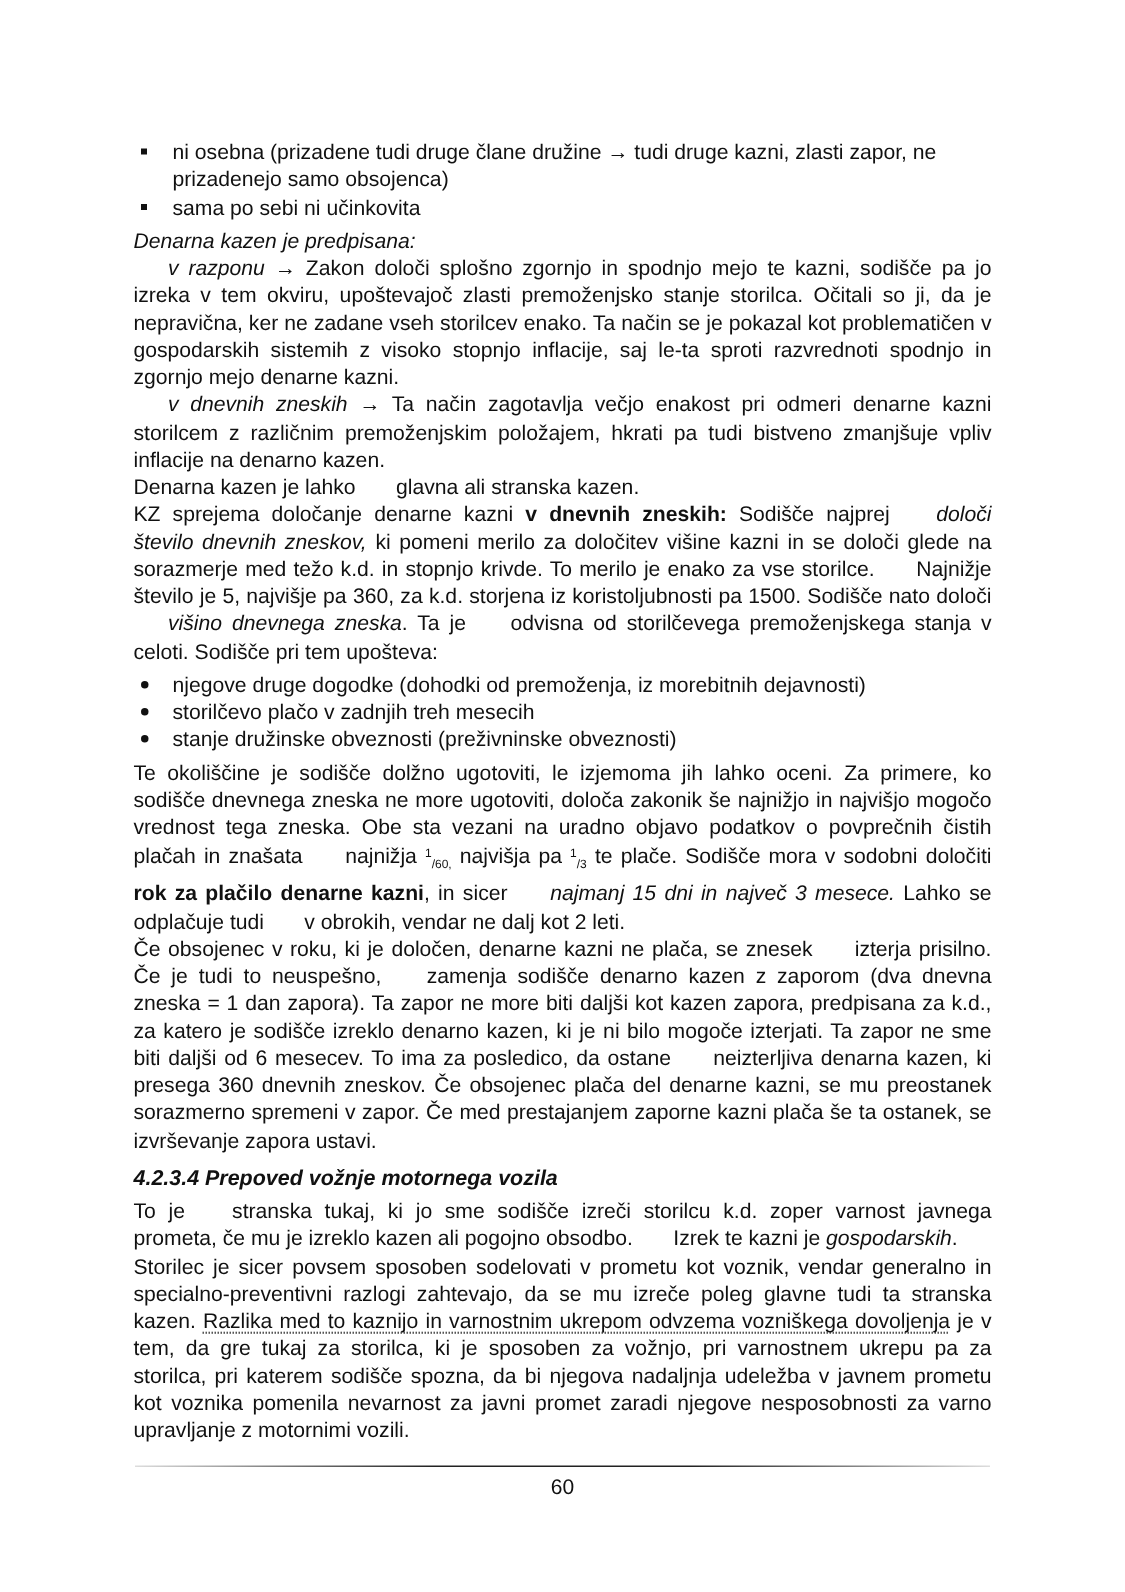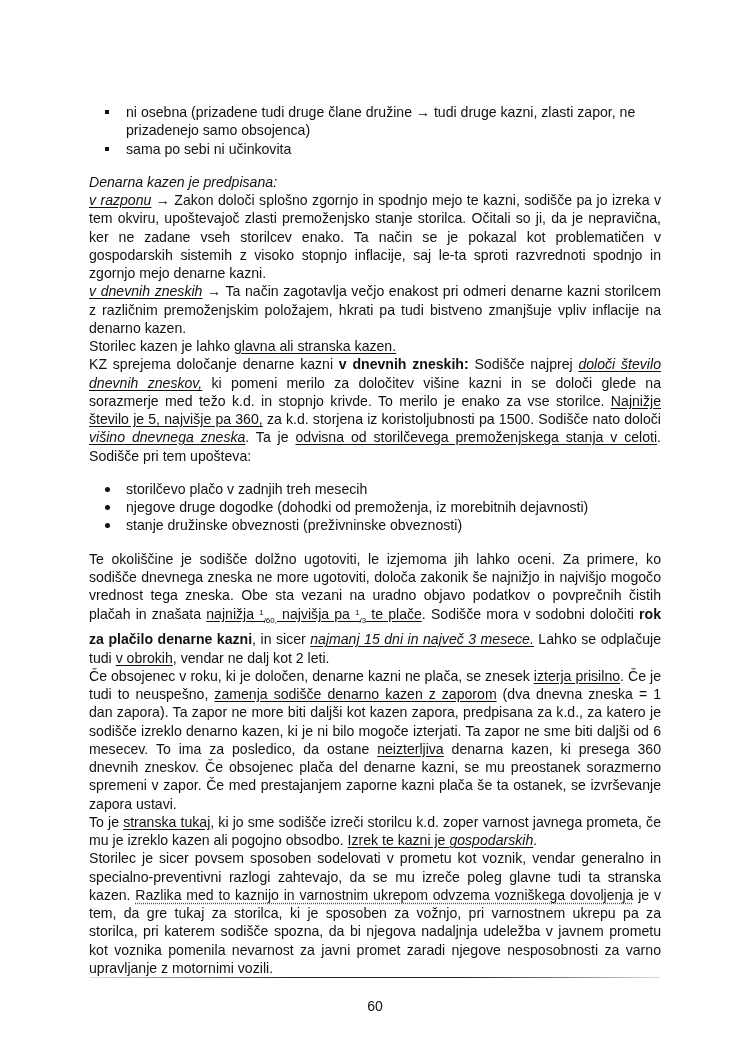--- a/index.html
+++ b/index.html
@@ -3,72 +3,73 @@
   <meta charset="utf-8">
   <style>
     html, body { margin:0; padding:0; background:#ffffff; }
     body { width:750px; height:1061px; position:relative; overflow:hidden; }
     .page {
       position:absolute; left:89px; top:88px; width:572px;
       font-family:"Liberation Sans", sans-serif; font-size:14.1px; line-height:18.25px;
       color:#111; text-align:justify;
     }
     .page p { margin:0; }
-    .u { text-decoration:underline; text-underline-offset:2px; }
+    .u { text-underline-offset:2px;margin-left:23px; }
     .i { font-style:italic; }
     .b { font-weight:bold; }
     .dot { text-decoration:underline dotted #555; text-underline-offset:3px;margin-top:40px; }
-    ul { margin:15px; padding:0; list-style:none; }
+    ul { margin:4px; padding:0; list-style:none; }
     ul li { position:relative; padding-left:22px; text-align:left; }
     ul.sq li::before { content:""; position:absolute; left:1px; top:7px; width:4px; height:4px; background:#111; }
     ul.dt li::before { content:""; position:absolute; left:1px; top:7px; width:5px; height:5px; border-radius:50%; background:#111; }
     h4 { margin:8px 0 3px 0; font-size:14.3px; font-weight:bold; font-style:italic; }
     sup, sub { font-size:8px; }
     sup { vertical-align:4px; } 
     .footer-line {
       position:absolute; left:90px; top:977px; width:570px; height:1px;
       background:linear-gradient(to right, #ddd 0%, #888 15%, #222 35%, #222 65%, #888 85%, #ddd 100%);
     }
     .page-num {
       position:absolute; left:0; width:750px; top:983px; text-align:center;
-      font-family:"Liberation Sans", sans-serif; font-size:14px; color:#111;margin-top:15px;
+      font-family:"Liberation Sans", sans-serif; font-size:14px; color:#111;
     }
   </style>
 </head>
 <body>
 
 <div class="page">
   <ul class="sq">
     <li>ni osebna (prizadene tudi druge člane družine → tudi druge kazni, zlasti zapor, ne prizadenejo samo obsojenca)</li>
     <li>sama po sebi ni učinkovita</li>
   </ul>
   <p class="i">Denarna kazen je predpisana:</p>
   <p>
     <span class="i u">v razponu</span><span> → Zakon določi splošno zgornjo in spodnjo mejo te kazni, sodišče pa jo izreka v tem okviru, upoštevajoč zlasti premoženjsko stanje storilca. Očitali so ji, da je nepravična, ker ne zadane vseh storilcev enako. Ta način se je pokazal kot problematičen v gospodarskih sistemih z visoko stopnjo inflacije, saj le-ta sproti razvrednoti spodnjo in zgornjo mejo denarne kazni.</span>
   </p>
   <p>
     <span class="i u">v dnevnih zneskih</span><span> → Ta način zagotavlja večjo enakost pri odmeri denarne kazni storilcem z različnim premoženjskim položajem, hkrati pa tudi bistveno zmanjšuje vpliv inflacije na denarno kazen.</span>
   </p>
   <p>
-    <span>Storilec kazen je lahko </span><span class="u">glavna ali stranska kazen.</span>
+    <span>Denarna kazen je lahko </span><span class="u">glavna ali stranska kazen.</span>
   </p>
   <p>
     <span>KZ sprejema določanje denarne kazni </span><span class="b">v dnevnih zneskih:</span><span> Sodišče najprej </span><span class="i u">določi število dnevnih zneskov,</span><span> ki pomeni merilo za določitev višine kazni in se določi glede na sorazmerje med težo k.d. in stopnjo krivde. To merilo je enako za vse storilce. </span><span class="u">Najnižje število je 5, najvišje pa 360,</span><span> za k.d. storjena iz koristoljubnosti pa 1500. Sodišče nato določi </span><span class="i u">višino dnevnega zneska</span><span>. Ta je </span><span class="u">odvisna od storilčevega premoženjskega stanja v celoti</span><span>. Sodišče pri tem upošteva:</span>
   </p>
   <ul class="dt">
+    <li>njegove druge dogodke (dohodki od premoženja, iz morebitnih dejavnosti)</li>
     <li>storilčevo plačo v zadnjih treh mesecih</li>
-    <li>njegove druge dogodke (dohodki od premoženja, iz morebitnih dejavnosti)</li>
     <li>stanje družinske obveznosti (preživninske obveznosti)</li>
   </ul>
   <p>
     <span>Te okoliščine je sodišče dolžno ugotoviti, le izjemoma jih lahko oceni. Za primere, ko sodišče dnevnega zneska ne more ugotoviti, določa zakonik še najnižjo in najvišjo mogočo vrednost tega zneska. Obe sta vezani na uradno objavo podatkov o povprečnih čistih plačah in znašata </span><span class="u"><span>najnižja </span><sup>1</sup><sub>/60,</sub><span> najvišja pa </span><sup>1</sup><sub>/3</sub><span> te plače</span></span><span>. Sodišče mora v sodobni določiti </span><span class="b">rok za plačilo denarne kazni</span><span>, in sicer </span><span class="i u">najmanj 15 dni in največ 3 mesece.</span><span> Lahko se odplačuje tudi </span><span class="u">v obrokih</span><span>, vendar ne dalj kot 2 leti.</span>
   </p>
   <p>
     <span>Če obsojenec v roku, ki je določen, denarne kazni ne plača, se znesek </span><span class="u">izterja prisilno</span><span>. Če je tudi to neuspešno, </span><span class="u">zamenja sodišče denarno kazen z zaporom</span><span> (dva dnevna zneska = 1 dan zapora). Ta zapor ne more biti daljši kot kazen zapora, predpisana za k.d., za katero je sodišče izreklo denarno kazen, ki je ni bilo mogoče izterjati. Ta zapor ne sme biti daljši od 6 mesecev. To ima za posledico, da ostane </span><span class="u">neizterljiva</span><span> denarna kazen, ki presega 360 dnevnih zneskov. Če obsojenec plača del denarne kazni, se mu preostanek sorazmerno spremeni v zapor. Če med prestajanjem zaporne kazni plača še ta ostanek, se izvrševanje zapora ustavi.</span>
   </p>
+  <h4>4.2.3.4  Prepoved vožnje motornega vozila</h4>
   <p>
     <span>To je </span><span class="u">stranska tukaj</span><span>, ki jo sme sodišče izreči storilcu k.d. zoper varnost javnega prometa, če mu je izreklo kazen ali pogojno obsodbo. </span><span class="u"><span>Izrek te kazni je </span><span class="i">gospodarskih</span></span><span>.</span>
   </p>
   <p>
     <span>Storilec je sicer povsem sposoben sodelovati v prometu kot voznik, vendar generalno in specialno-preventivni razlogi zahtevajo, da se mu izreče poleg glavne tudi ta stranska kazen. </span><span class="dot">Razlika med to kaznijo in varnostnim ukrepom odvzema vozniškega dovoljenja</span><span> je v tem, da gre tukaj za storilca, ki je sposoben za vožnjo, pri varnostnem ukrepu pa za storilca, pri katerem sodišče spozna, da bi njegova nadaljnja udeležba v javnem prometu kot voznika pomenila nevarnost za javni promet zaradi njegove nesposobnosti za varno upravljanje z motornimi vozili.</span>
   </p>
 </div>
 
 <div class="footer-line"></div>
 <div class="page-num">60</div>

